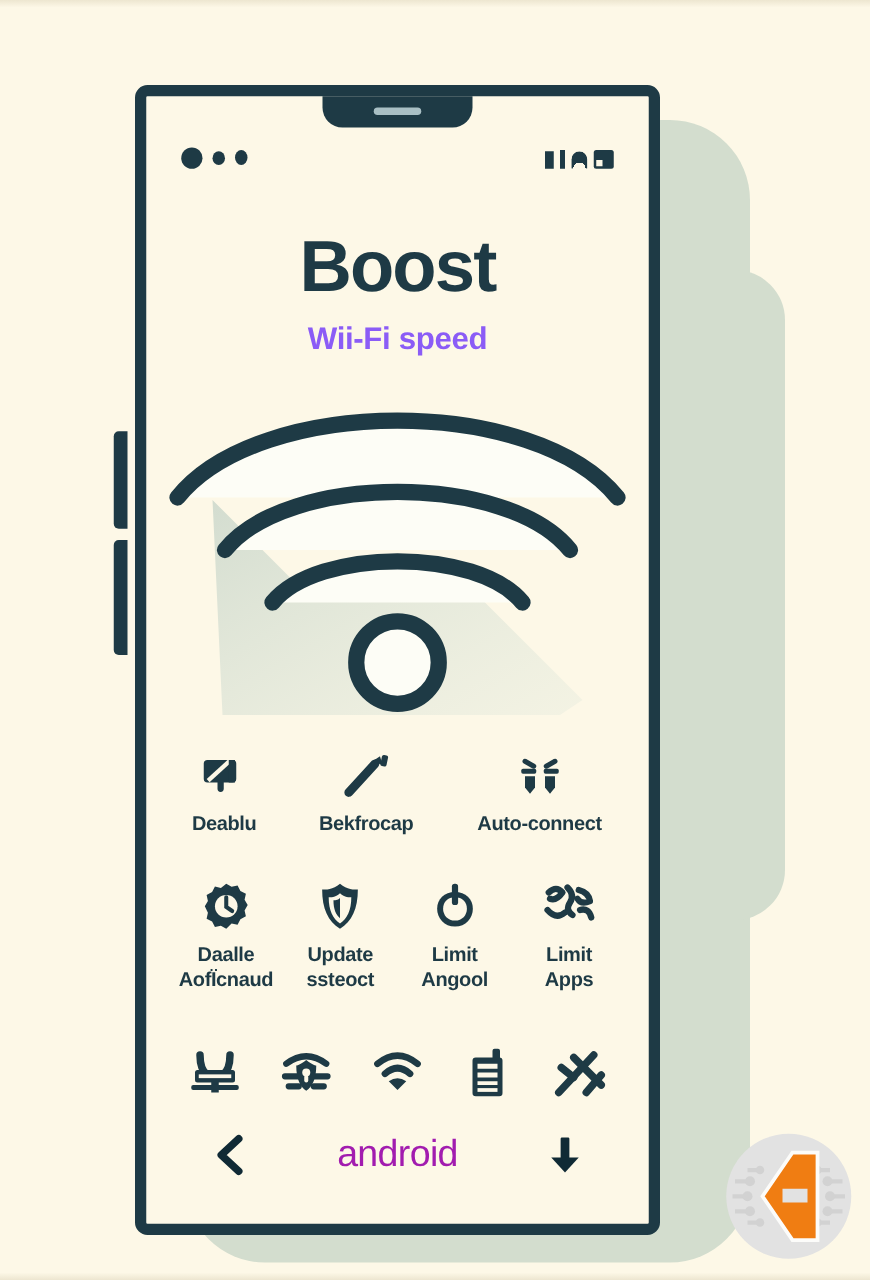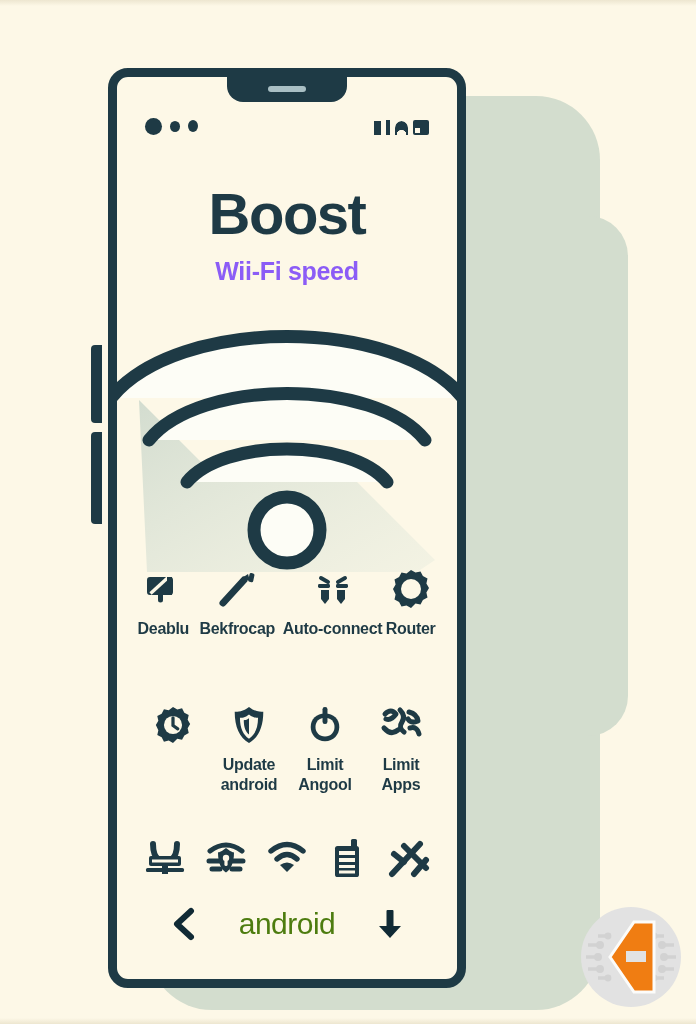--- a/index.html
+++ b/index.html
@@ -52,24 +52,24 @@
     height: 520px;
     background: #D3DDCE;
     border-radius: 0 40px 40px 0;
   }
 
   
   .phone {
     position: absolute;
     left: 108px;
     top: 68px;
-    width: 358px;
+    width: 420px;
     height: 920px;
     border: 9px solid #1E3A45;
-    border-radius: 20px;
+    border-radius: 10px;
     background: #FDF8E7;
     box-sizing: border-box;
     overflow: hidden;
   }
 
   
   .side-btn {
     position: absolute;
     left: 91px;
     width: 11px;
@@ -180,21 +180,21 @@
 
   
   .grid {
     position: absolute;
     left: 18px;
     right: 18px;
     display: flex;
     justify-content: space-around;
     align-items: flex-start;
   }
-  .grid.row1 { top: 489px; }
+  .grid.row1 { top: 520px; }
   .grid.row2 { top: 625px; }
   .grid.row3 { top: 758px; }
 
   .tile {
     width: 82px;
     display: flex;
     flex-direction: column;
     align-items: center;
     text-align: center;
   }
@@ -228,21 +228,21 @@
     align-items: center;
     justify-content: space-between;
     padding: 0 52px;
     box-sizing: border-box;
     color: #102A35;
   }
   .bottombar .brand {
     font-size: 30px;
     font-weight: 400;
     letter-spacing: -0.5px;
-    color: #4d7c0f;
+    color: #a21caf;
   }
   .bottombar svg { display: block; }
 
   
   .watermark {
     position: absolute;
     right: 8px;
     bottom: 10px;
     width: 114px;
     height: 114px;
@@ -338,53 +338,46 @@
             <path d="M8 9 l7 4 M32 9 l-7 4" stroke="#1E3A45" stroke-width="4" fill="none" stroke-linecap="round"></path>
             <rect x="5" y="15" width="12" height="4" rx="1.4" fill="#1E3A45"></rect>
             <rect x="23" y="15" width="12" height="4" rx="1.4" fill="#1E3A45"></rect>
             <path d="M8 21 h8 v9 l-4 5 l-4 -5 z" fill="#1E3A45"></path>
             <path d="M24 21 h8 v9 l-4 5 l-4 -5 z" fill="#1E3A45"></path>
           </svg>
         </span>
         <span class="caption">Auto-connect</span>
       </div>
 
-      <div class="tile">
-        <span class="glyph">
-          <svg width="42" height="42" viewBox="0 0 42 42">
-            <path d="M21 2 l4.5 2.6 l5 -1.1 l2.4 4.6 l4.6 2.4 l-1.1 5 l2.6 4.5 l-2.6 4.5 l1.1 5 l-4.6 2.4 l-2.4 4.6 l-5 -1.1 L21 40 l-4.5 -2.6 l-5 1.1 l-2.4 -4.6 l-4.6 -2.4 l1.1 -5 L3 21 l2.6 -4.5 l-1.1 -5 l4.6 -2.4 l2.4 -4.6 l5 1.1 z" fill="#1E3A45"></path>
-            <circle cx="21" cy="21" r="10" fill="#FDF8E7"></circle>
-          </svg>
-        </span>
-        <span class="caption">Router</span>
-      </div>
     </div>
 
     <div class="grid row2">
 
       <div class="tile">
         <span class="glyph">
           <svg width="40" height="40" viewBox="0 0 42 42">
             <path d="M21 2 l4.5 2.6 l5 -1.1 l2.4 4.6 l4.6 2.4 l-1.1 5 l2.6 4.5 l-2.6 4.5 l1.1 5 l-4.6 2.4 l-2.4 4.6 l-5 -1.1 L21 40 l-4.5 -2.6 l-5 1.1 l-2.4 -4.6 l-4.6 -2.4 l1.1 -5 L3 21 l2.6 -4.5 l-1.1 -5 l4.6 -2.4 l2.4 -4.6 l5 1.1 z" fill="#1E3A45"></path>
             <circle cx="21" cy="21" r="9.5" fill="#FDF8E7"></circle>
             <path d="M21 13.5 v8 l5 3.5" stroke="#1E3A45" stroke-width="3.4" fill="none" stroke-linecap="round"></path>
           </svg>
         </span>
+        <span class="caption">Daalle
+AofÏcnaud</span>
       </div>
 
       <div class="tile">
         <span class="glyph">
           <svg width="38" height="40" viewBox="0 0 38 42">
             <path d="M19 2 C13 7 7 7 4 7 c0 16 5 27 15 33 c10 -6 15 -17 15 -33 c-3 0 -9 0 -15 -5 z" fill="#1E3A45"></path>
             <path d="M19 10 C15 13.5 11 13.5 9.5 13.5 c0 11 3.5 18 9.5 22 c6 -4 9.5 -11 9.5 -22 c-1.5 0 -5.5 0 -9.5 -3.5 z" fill="#FDF8E7"></path>
             <path d="M19 14 c-2 2 -4.5 2 -5.5 2 c0 7.5 2.2 12.5 5.5 15 z" fill="#1E3A45"></path>
           </svg>
         </span>
         <span class="caption">Update
-android</span>
+ssteoct</span>
       </div>
 
 
       <div class="tile">
         <span class="glyph">
           <svg width="38" height="40" viewBox="0 0 38 42">
             <path d="M19 38 c-9 0 -15 -7 -15 -15 c0 -8 6 -14 15 -14 c9 0 15 6 15 14 c0 8 -6 15 -15 15 z" fill="#1E3A45"></path>
             <path d="M19 33 c-6 0 -10 -4.5 -10 -10 c0 -5.5 4 -9.5 10 -9.5 c6 0 10 4 10 9.5 c0 5.5 -4 10 -10 10 z" fill="#FDF8E7"></path>
             <rect x="16.4" y="2" width="5.2" height="18" rx="2.4" fill="#1E3A45"></rect>
           </svg>

